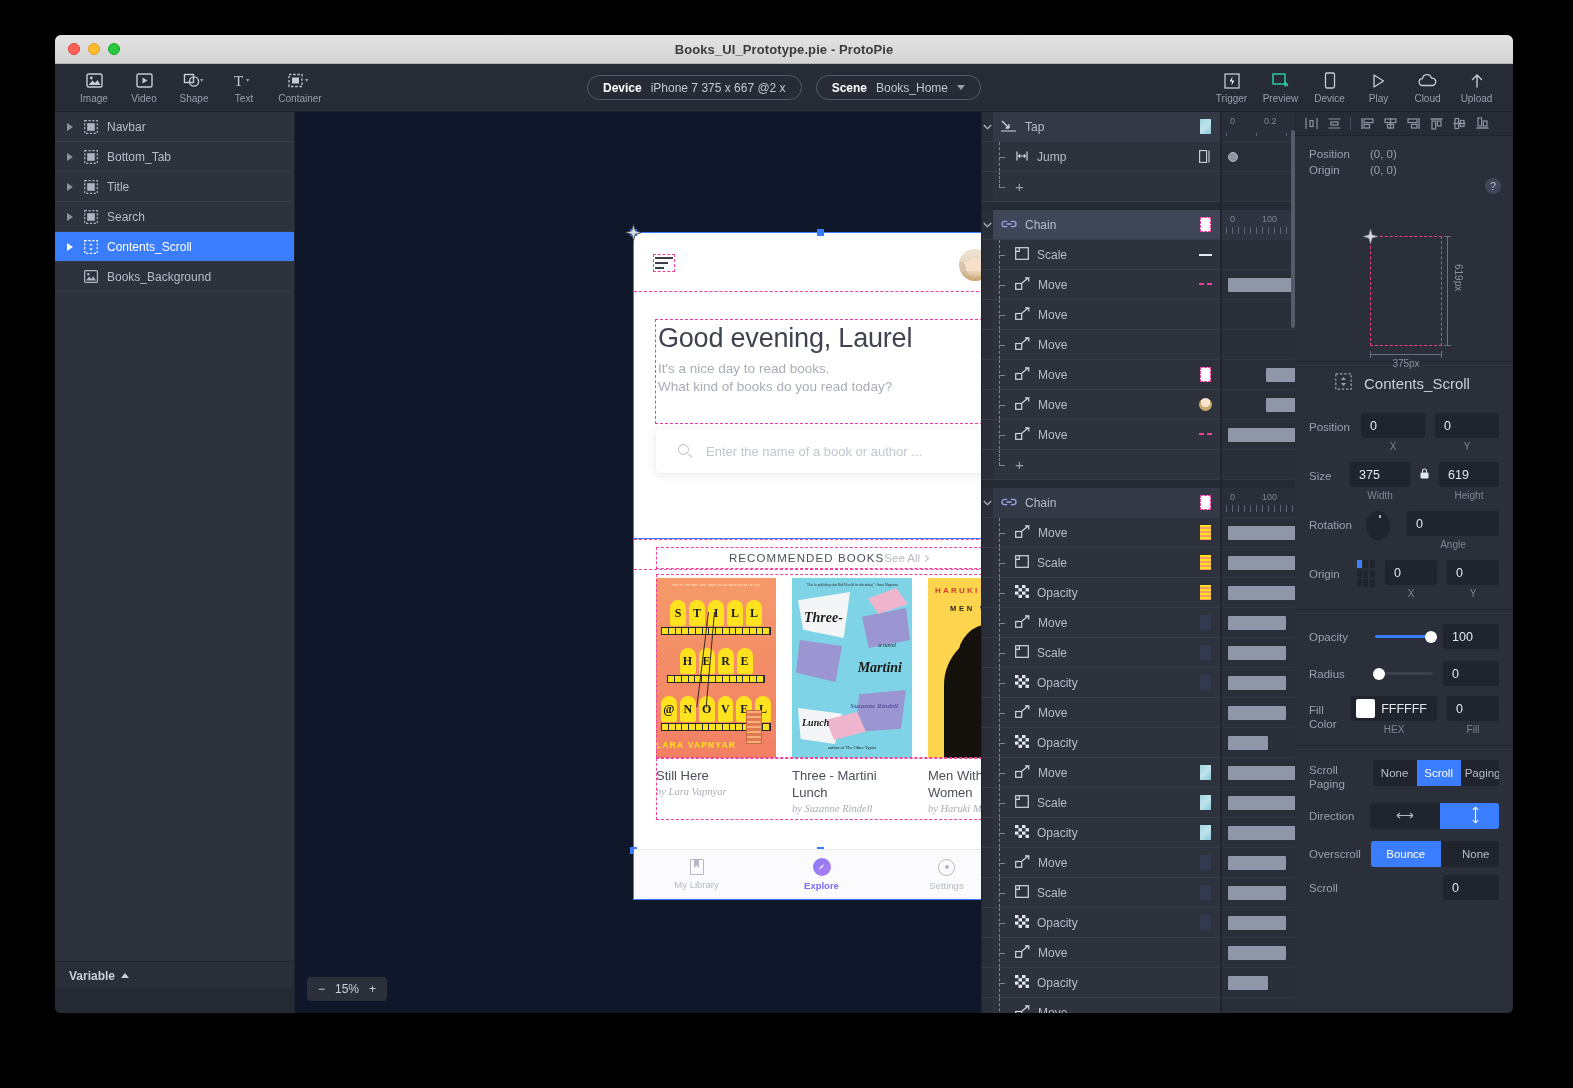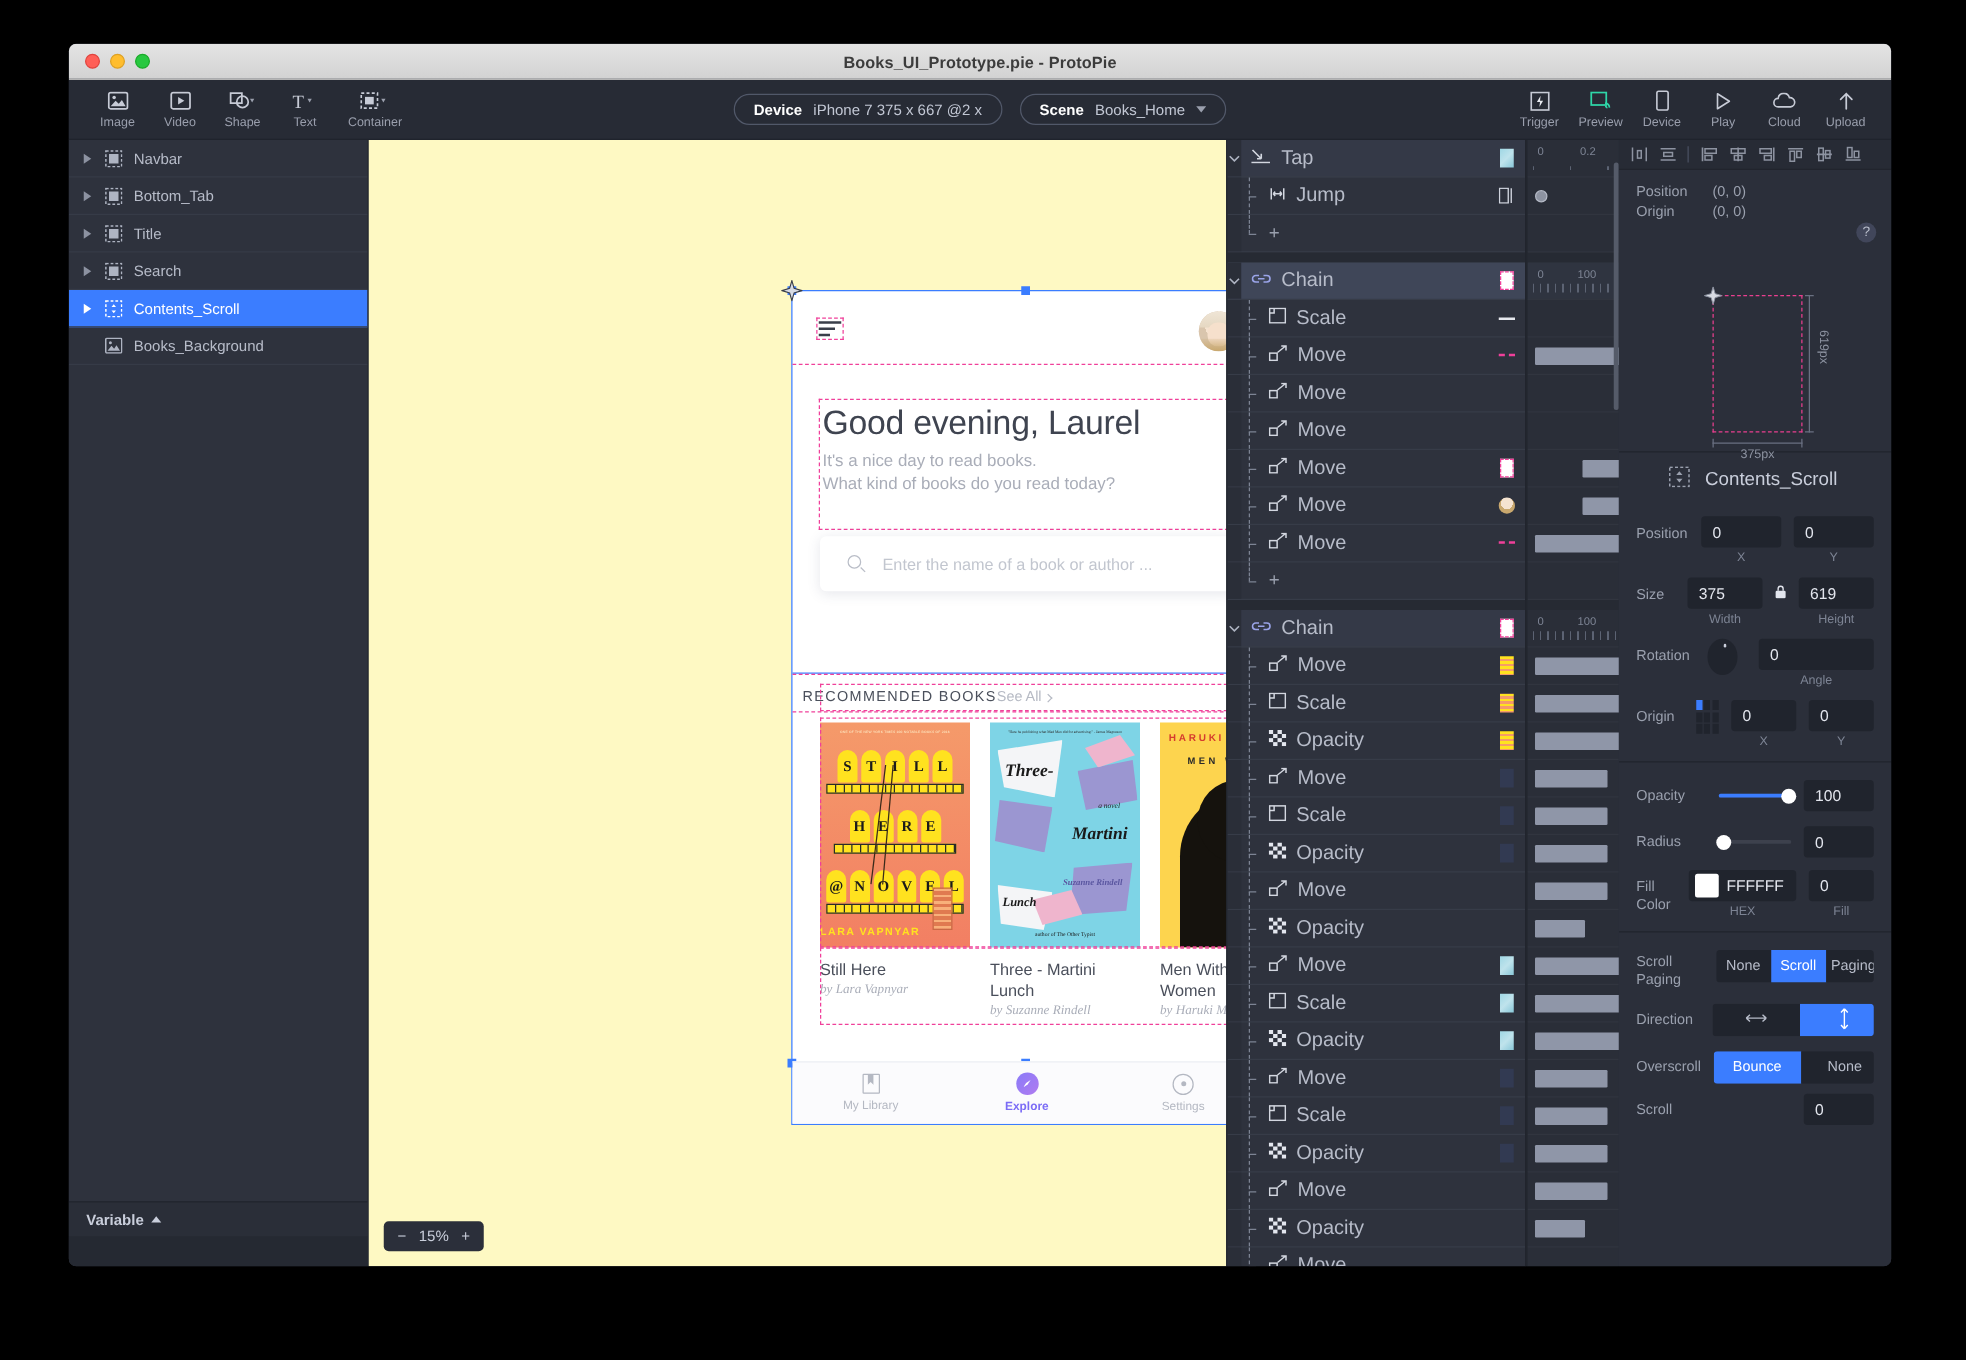--- a/index.html
+++ b/index.html
@@ -108,21 +108,21 @@
     background: #2a2e38; border-top: 1px solid #21242d;
     display: flex; align-items: center; padding-left: 14px; gap: 6px;
   }
   .variable-bar .vt { font-size: 12px; color: #c9cedb; font-weight: 700; }
   .var-chev { width: 0; height: 0; border-left: 4px solid transparent; border-right: 4px solid transparent;
               border-bottom: 5px solid #c9cedb; }
   .var-body { height: 24px; background: #252932; }
 
   
   .canvas-wrap {
-    flex: 1; background: #fef9c3; position: relative; min-width: 0; text-decoration: underline;
+    flex: 1; background: #0f172a; position: relative; min-width: 0; text-decoration: underline;
   }
 
   
   .phone {
     position: absolute; left: 338px; top: 120px;
     width: 375px; height: 668px;
     background: #ffffff;
     border: 1px solid #3b7dff;
   }
   .ab-handle { position: absolute; width: 7px; height: 7px; background: #3b7dff; }
@@ -179,22 +179,22 @@
     display: flex; align-items: center; padding-left: 22px; gap: 14px;
   }
   .mag { width: 14px; height: 14px; position: relative; }
   .mag .ring { position: absolute; left: 0; top: 0; width: 11px; height: 11px;
     border: 1.3px solid #b9bdc7; border-radius: 50%; }
   .mag .hdl { position: absolute; right: 0px; bottom: 0px; width: 5px; height: 1.3px;
     background: #b9bdc7; transform: rotate(45deg); transform-origin: right center; }
   .search-ph { font-size: 13px; color: #c2c6cf; }
 
   .sec-head {
-    position: absolute; left: 8px; top: 314px; width: 331px; height: 22px;
-    display: flex; align-items: center; justify-content: flex-start;
+    position: absolute; left: 29px; top: 314px; width: 331px; height: 22px;
+    display: flex; align-items: center; justify-content: center;
   }
   .sec-title { font-size: 11.5px; color: #4a4f5b; letter-spacing: 1.1px; font-weight: 400; }
   .see-all { font-size: 11.5px; color: #b6bac4; display: flex; align-items: center; gap: 3px; }
   .see-chev {
     width: 5px; height: 5px; border-right: 1.2px solid #b6bac4; border-top: 1.2px solid #b6bac4;
     transform: rotate(45deg);
   }
 
   .books-row { position: absolute; left: 22px; top: 345px; height: 180px; display: flex; gap: 16px; }
   .book { width: 120px; }
@@ -293,21 +293,21 @@
 
   
   .timeline {
     width: 240px; flex: 0 0 240px; background: #2e323d;
     border-left: 1px solid #21242d; border-right: 1px solid #21242d;
     overflow: hidden; position: relative;
   }
   .tl-row { display:flex; height: 30px; align-items: stretch; border-bottom: 1px solid #373c48; }
   .tl-row .gutter { width: 11px; background:#2a2e38; display:flex; align-items:center; justify-content:center; }
   .tl-row .nm { flex:1; display:flex; align-items:center; gap:8px; padding-left: 8px; }
-  .tl-row .nm .txt { font-size:16px; color:#b7bcc9; }
+  .tl-row .nm .txt { font-size:12px; color:#b7bcc9; }
   .tl-row .thumbc { width: 30px; display:flex; align-items:center; justify-content:center; }
   .tl-row.group { background:#343947; }
   .tl-row.group.sel { background:#3f4658; }
   .thumb { width: 11px; height: 15px; }
   .thumb.dash { border: 1px dashed #f0409a; background: #fff; }
   .thumb.line { height: 2px; width: 13px; background: #e6e8ee; }
   .thumb.pinkline { height: 3px; width: 13px; border-top:2px dashed #f0409a; }
   .thumb.photo { background: linear-gradient(135deg,#9fd7e4,#bfe3ec,#89c7d8); }
   .thumb.face { border-radius:50%; width:13px; height:13px;
     background: radial-gradient(circle at 50% 35%, #f5e3d0 0 45%, #c9a86e 45% 100%); }

